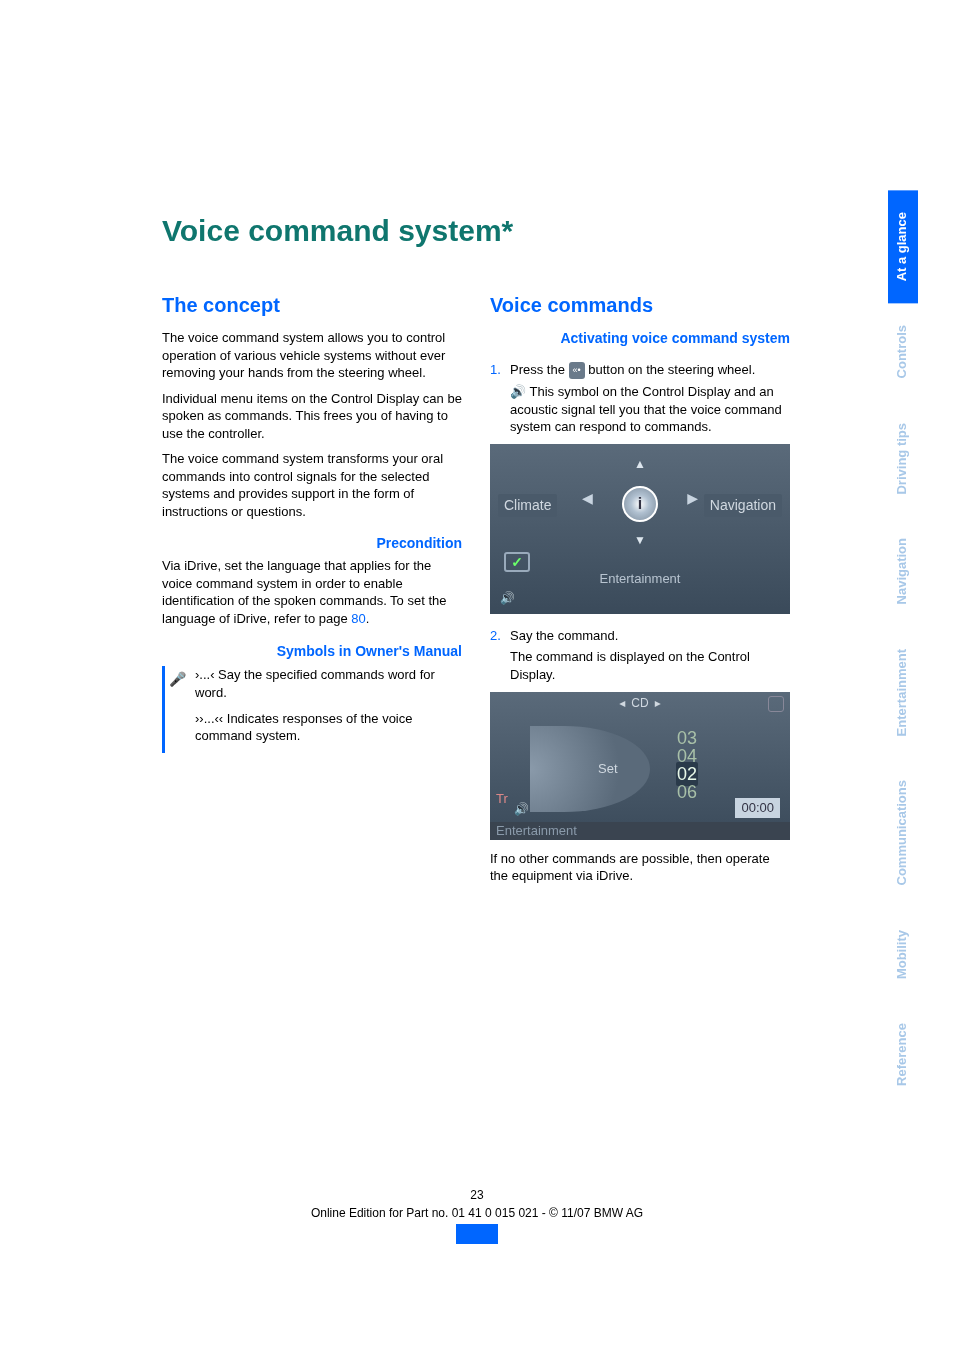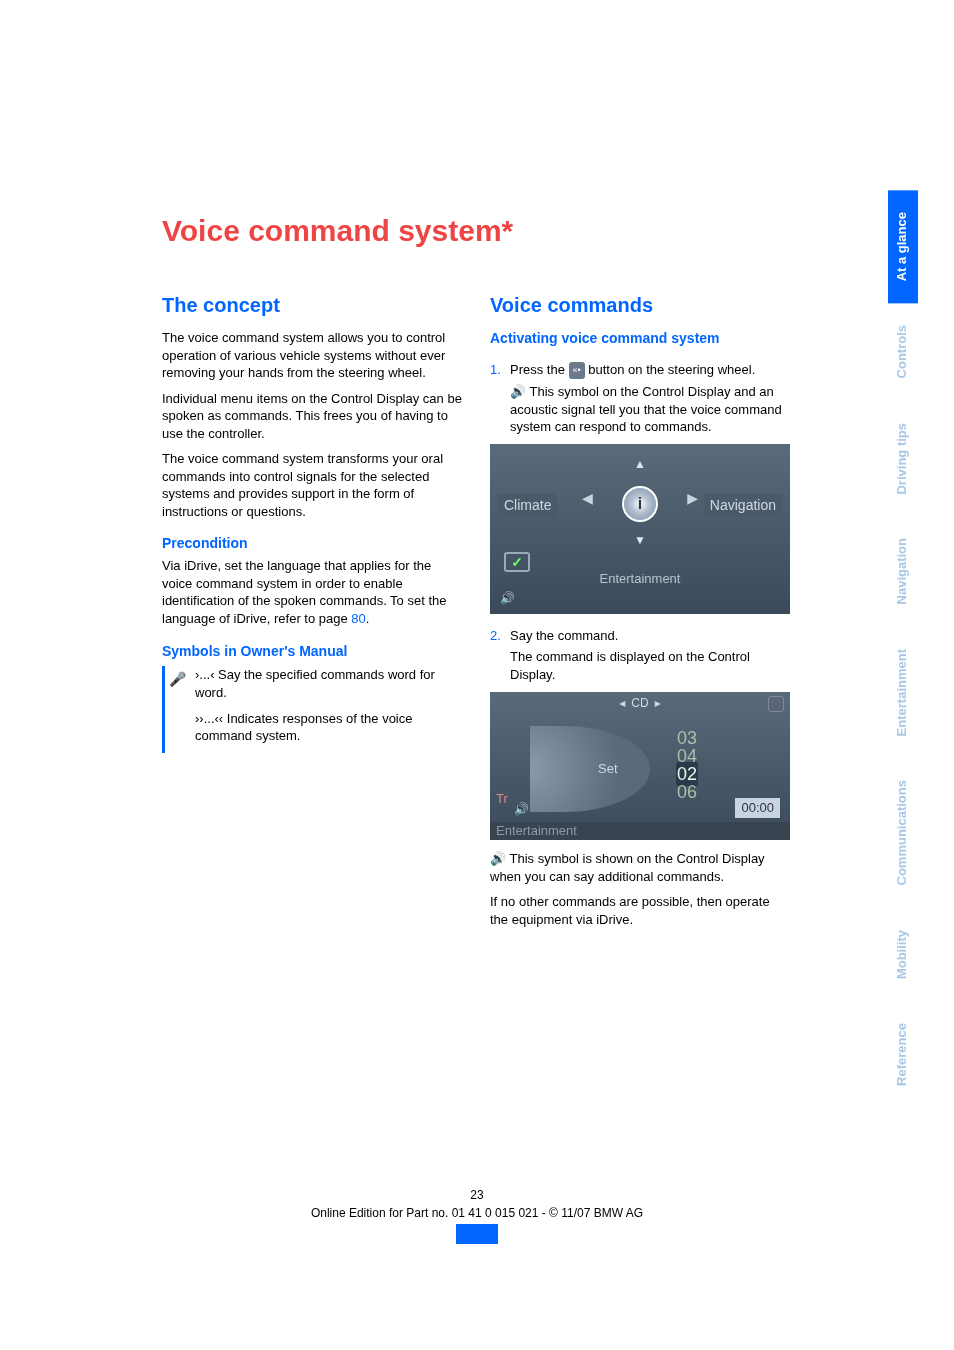--- a/index.html
+++ b/index.html
@@ -37,21 +37,21 @@
     background: #0066ff;
     color: #ffffff;
   }
   .content {
     position: absolute;
     left: 162px;
     top: 214px;
     width: 630px;
   }
   h1 {
-    color: #ef4444;
+    color: #0f766e;
     font-size: 30px;
     font-weight: bold;
     margin-bottom: 44px;
   }
   .cols {
     display: flex;
     gap: 28px;
   }
   .col {
     width: 300px;
@@ -63,20 +63,21 @@
     font-size: 20px;
     font-weight: bold;
     margin-bottom: 10px;
   }
   h3 {
     color: #0066ff;
     font-size: 14px;
     font-weight: bold;
     margin-top: 14px;
     margin-bottom: 4px;
+    text-align: right;
   }
   p { margin-bottom: 8px; }
   .linkref { color: #0066ff; }
   .symblock {
     display: flex;
     align-items: flex-start;
     gap: 8px;
     border-left: 3px solid #0066ff;
     padding-left: 4px;
     margin-top: 6px;
@@ -237,23 +238,20 @@
           <div class="num" style="top:34px;">03</div>
           <div class="num" style="top:52px;">04</div>
           <div class="num sel" style="top:70px;">02</div>
           <div class="num" style="top:88px;">06</div>
           <div class="tr">Tr</div>
           <div class="spk2">🔊</div>
           <div class="time">00:00</div>
           <div class="botbar">Entertainment</div>
         </div>
 
-        <p>
-          <span class="spksym">🔊</span><span> This symbol is shown on the Control Display when you can say additional commands.</span>
-        </p>
         <p>If no other commands are possible, then operate the equipment via iDrive.</p>
       </div>
     </div>
   </div>
 
   <div class="footer">
     <div>23</div>
     <div>Online Edition for Part no. 01 41 0 015 021 - © 11/07 BMW AG</div>
   </div>
   <div class="blue-marker"></div>

